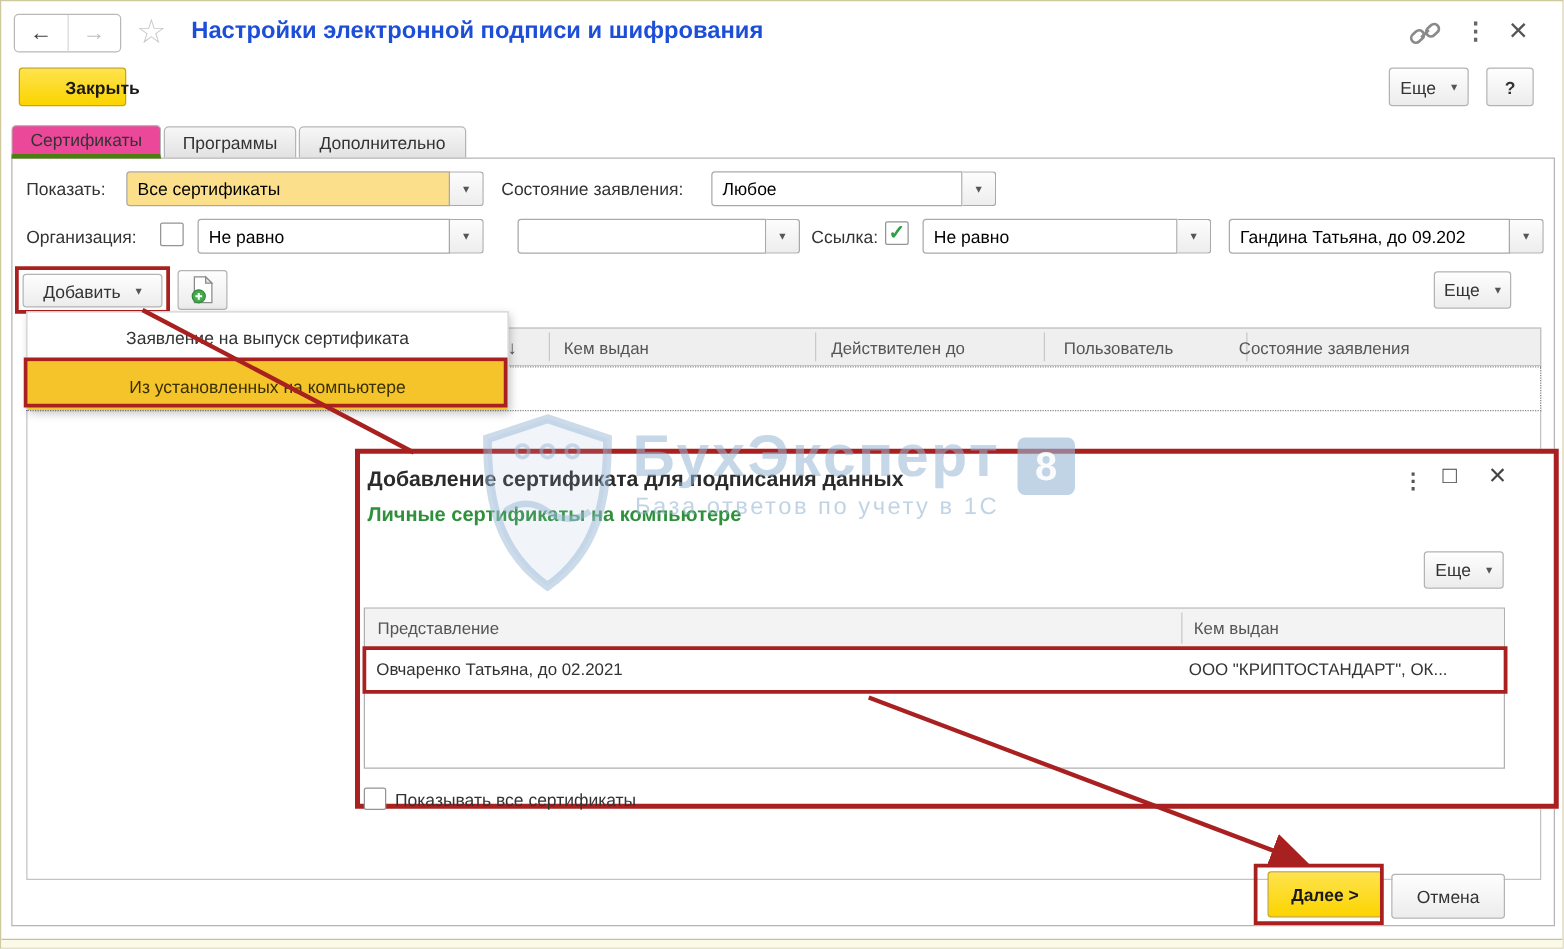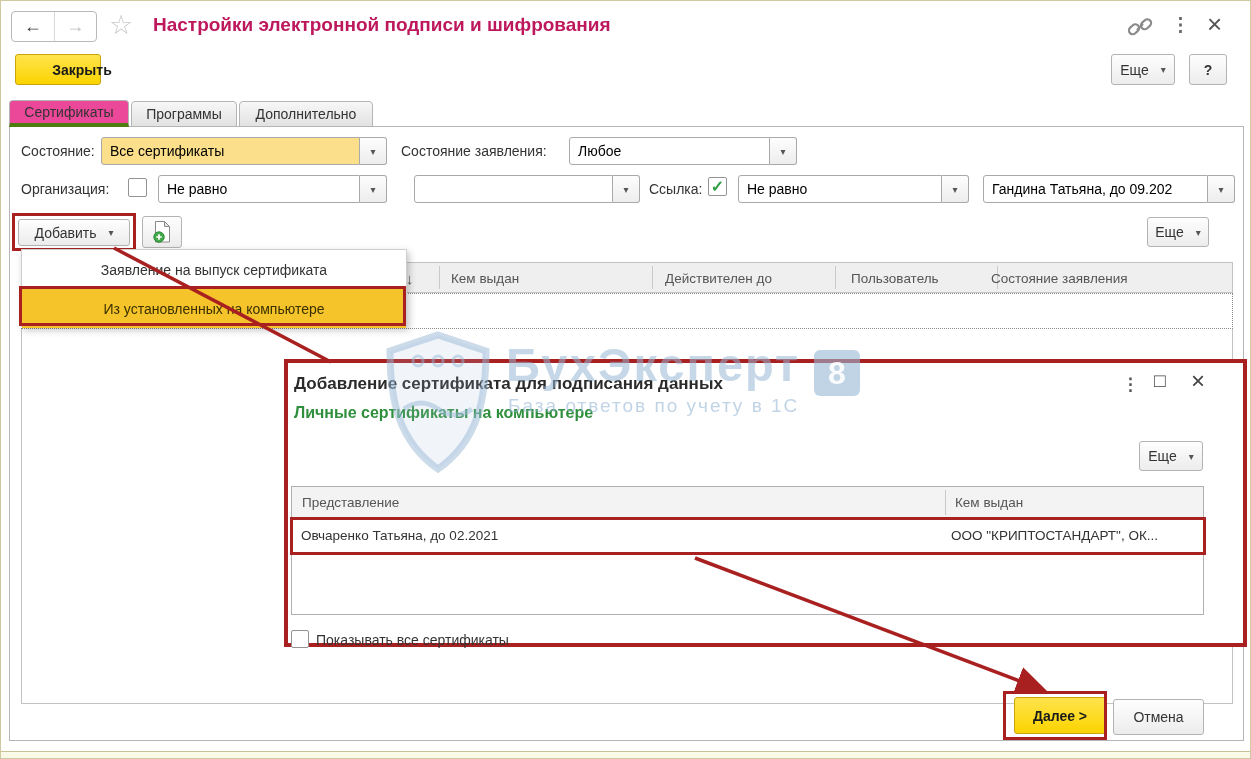--- a/index.html
+++ b/index.html
@@ -33,21 +33,21 @@
 
   <div class="abs" style="left:10px;top:10px;width:86px;height:31px;border:1px solid #b9b9b9;border-radius:4px;background:#fff;display:flex;">
     <div style="flex:1;display:flex;align-items:center;justify-content:center;font-size:18px;color:#3c3c3c;font-weight:bold;border-right:1px solid #d9d9d9;cursor:pointer;">
       <span>←</span>
     </div>
     <div style="flex:1;display:flex;align-items:center;justify-content:center;font-size:18px;color:#bdbdbd;cursor:pointer;">
       <span>→</span>
     </div>
   </div>
   <div class="abs" style="left:108px;top:8px;font-size:27px;color:#c9c9c9;cursor:pointer;">☆</div>
-  <div class="abs" style="left:152px;top:13px;font-size:19px;font-weight:bold;color:#be185d;white-space:nowrap;">Настройки электронной подписи и шифрования</div>
+  <div class="abs" style="left:152px;top:13px;font-size:19px;font-weight:bold;color:#1d4ed8;white-space:nowrap;">Настройки электронной подписи и шифрования</div>
 
   <div class="abs" style="left:1126px;top:15px;cursor:pointer;">
     <svg width="26" height="22" viewBox="0 0 26 22">
       <g fill="none" stroke="#8a8a8a" stroke-width="2.2">
         <path d="M10 14 L16 8"></path>
         <rect x="1.5" y="9.5" width="11" height="7.5" rx="3.75" transform="rotate(-42 7 13.2)"></rect>
         <rect x="13.5" y="4.5" width="11" height="7.5" rx="3.75" transform="rotate(-42 19 8.2)"></rect>
       </g>
     </svg>
   </div>
@@ -66,21 +66,21 @@
   </div>
   <div class="abs tab tab-inactive" style="left:130px;top:100px;width:106px;height:26px;">
     <span>Программы</span>
   </div>
   <div class="abs tab tab-inactive" style="left:238px;top:100px;width:134px;height:26px;">
     <span>Дополнительно</span>
   </div>
 
   <div class="abs" style="left:8px;top:125px;width:1235px;height:615px;border:1px solid #b5b5b5;background:#fff;"></div>
 
-  <div class="abs lbl" style="left:20px;top:142px;">Состояние:</div>
+  <div class="abs lbl" style="left:20px;top:142px;">Показать:</div>
   <div class="abs combo" style="left:100px;top:136px;width:259px;height:28px;background:#fbdf8a;">
     <span>Все сертификаты</span>
   </div>
   <div class="abs combo-arrow" style="left:359px;top:136px;width:27px;height:28px;">
     <span>▾</span>
   </div>
   <div class="abs lbl" style="left:400px;top:142px;">Состояние заявления:</div>
   <div class="abs combo" style="left:568px;top:136px;width:201px;height:28px;">
     <span>Любое</span>
   </div>

